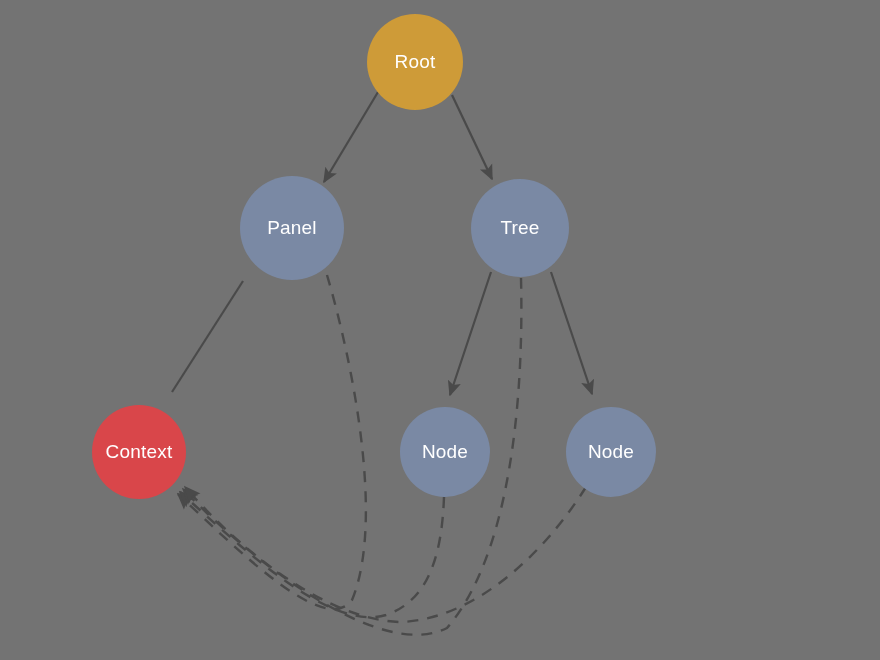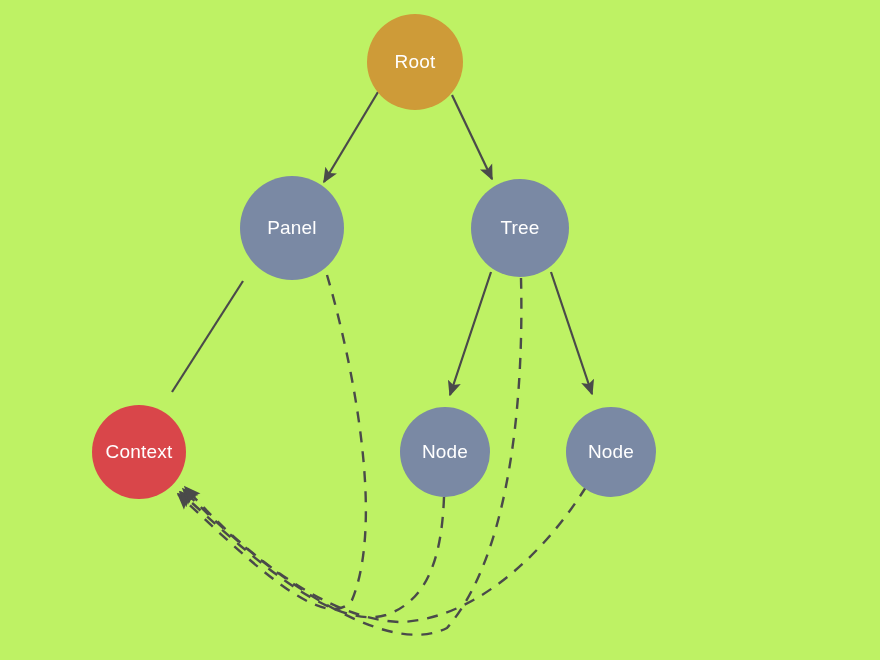--- a/index.html
+++ b/index.html
@@ -7,21 +7,21 @@
     padding: 0;
     background: #ffffff;
   }
   body {
     font-family: "Liberation Sans", sans-serif;
   }
   #canvas-wrap {
     position: relative;
     width: 880px;
     height: 660px;
-    background: #bef264;
+    background: #737373;
     overflow: hidden;
   }
   svg#diagram {
     display: block;
     width: 880px;
     height: 660px;
   }
   .node-circle {
     stroke: none;
   }

